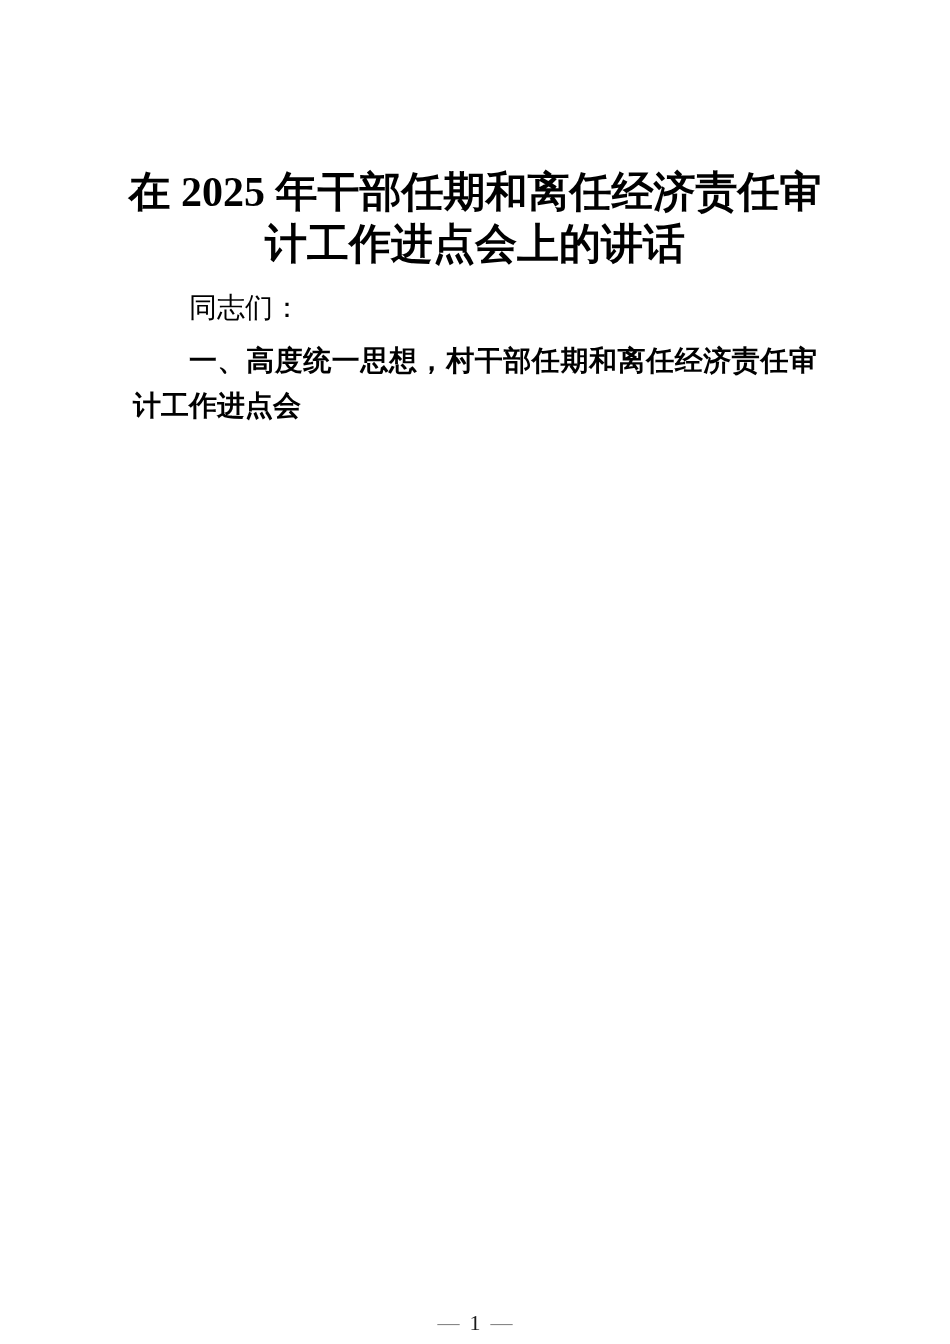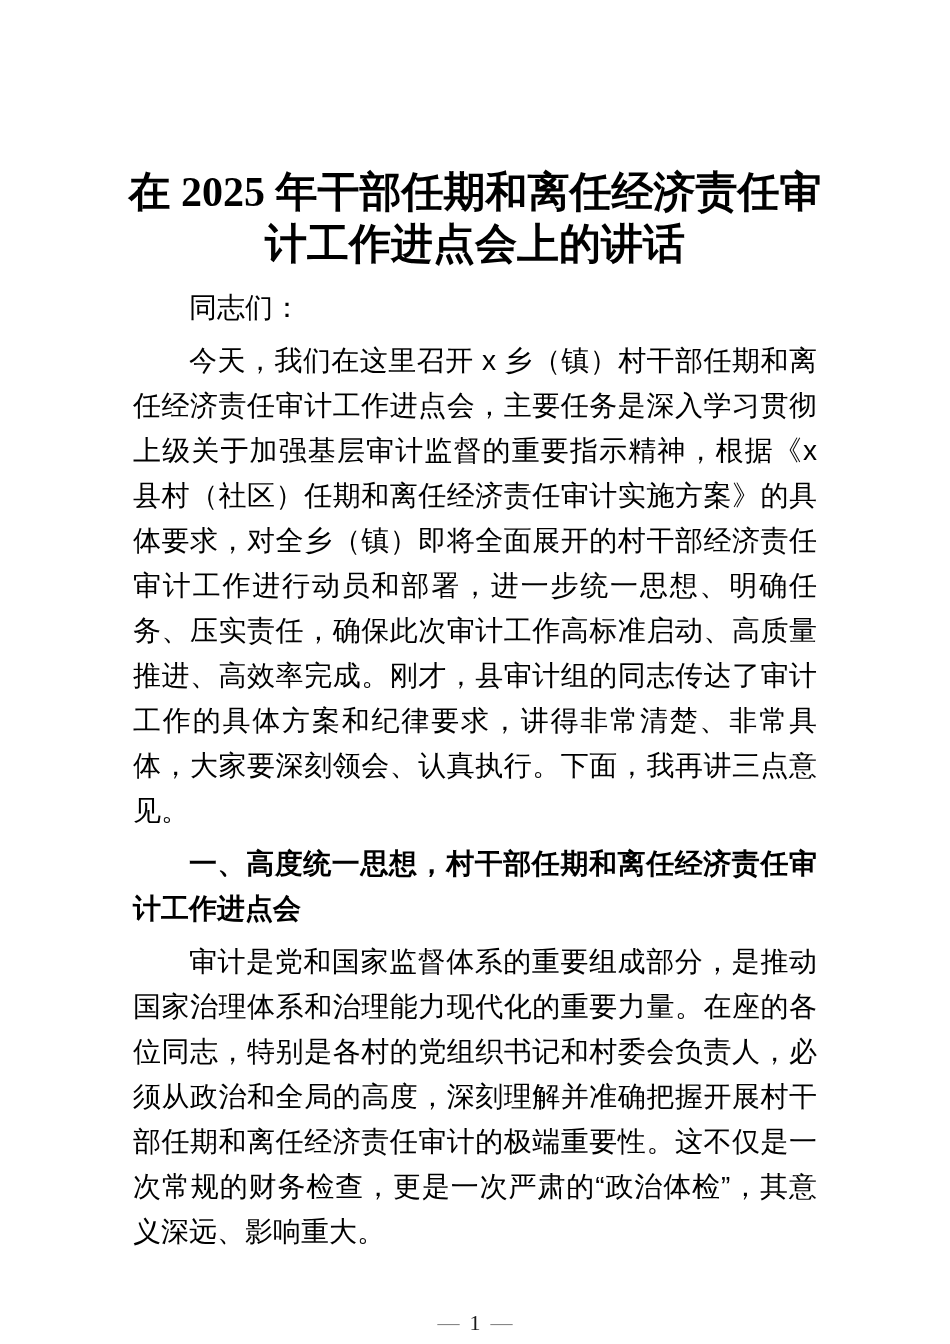--- a/index.html
+++ b/index.html
@@ -72,25 +72,23 @@
 </head>
 <body>
 
 <div class="doc-page">
 
   <h1 class="doc-title">在 2025 年干部任期和离任经济责任审计工作进点会上的讲话</h1>
 
   <div class="doc-body">
     <p class="salutation">同志们：</p>
 
-    <p class="intro-paragraph">今天，我们在这里召开 x 乡（镇）村干部任期和离任经济责任审计工作进点会，主要任务是深入学习贯彻上级关于加强基层审计监督的重要指示精神，根据《x 县村（社区）任期和离任经济责任审计实施方案》的具体要求，对全乡（镇）即将全面展开的村干部经济责任审计工作进行动员和部署，进一步统一思想、明确任务、压实责任，确保此次审计工作高标准启动、高质量推进、高效率完成。刚才，县审计组的同志传达了审计工作的具体方案和纪律要求，讲得非常清楚、非常具体，大家要深刻领会、认真执行。下面，我再讲三点意见。</p>
 
     <p class="section-heading">一、高度统一思想，村干部任期和离任经济责任审计工作进点会</p>
 
-    <p class="section-paragraph">审计是党和国家监督体系的重要组成部分，是推动国家治理体系和治理能力现代化的重要力量。在座的各位同志，特别是各村的党组织书记和村委会负责人，必须从政治和全局的高度，深刻理解并准确把握开展村干部任期和离任经济责任审计的极端重要性。这不仅是一次常规的财务检查，更是一次严肃的“政治体检”，其意义深远、影响重大。</p>
 
   </div>
 
   <div class="page-footer">
     <span class="footer-dash">—</span><span class="footer-num">1</span><span class="footer-dash">—</span>
   </div>
 
 </div>
 
 </body></html>

